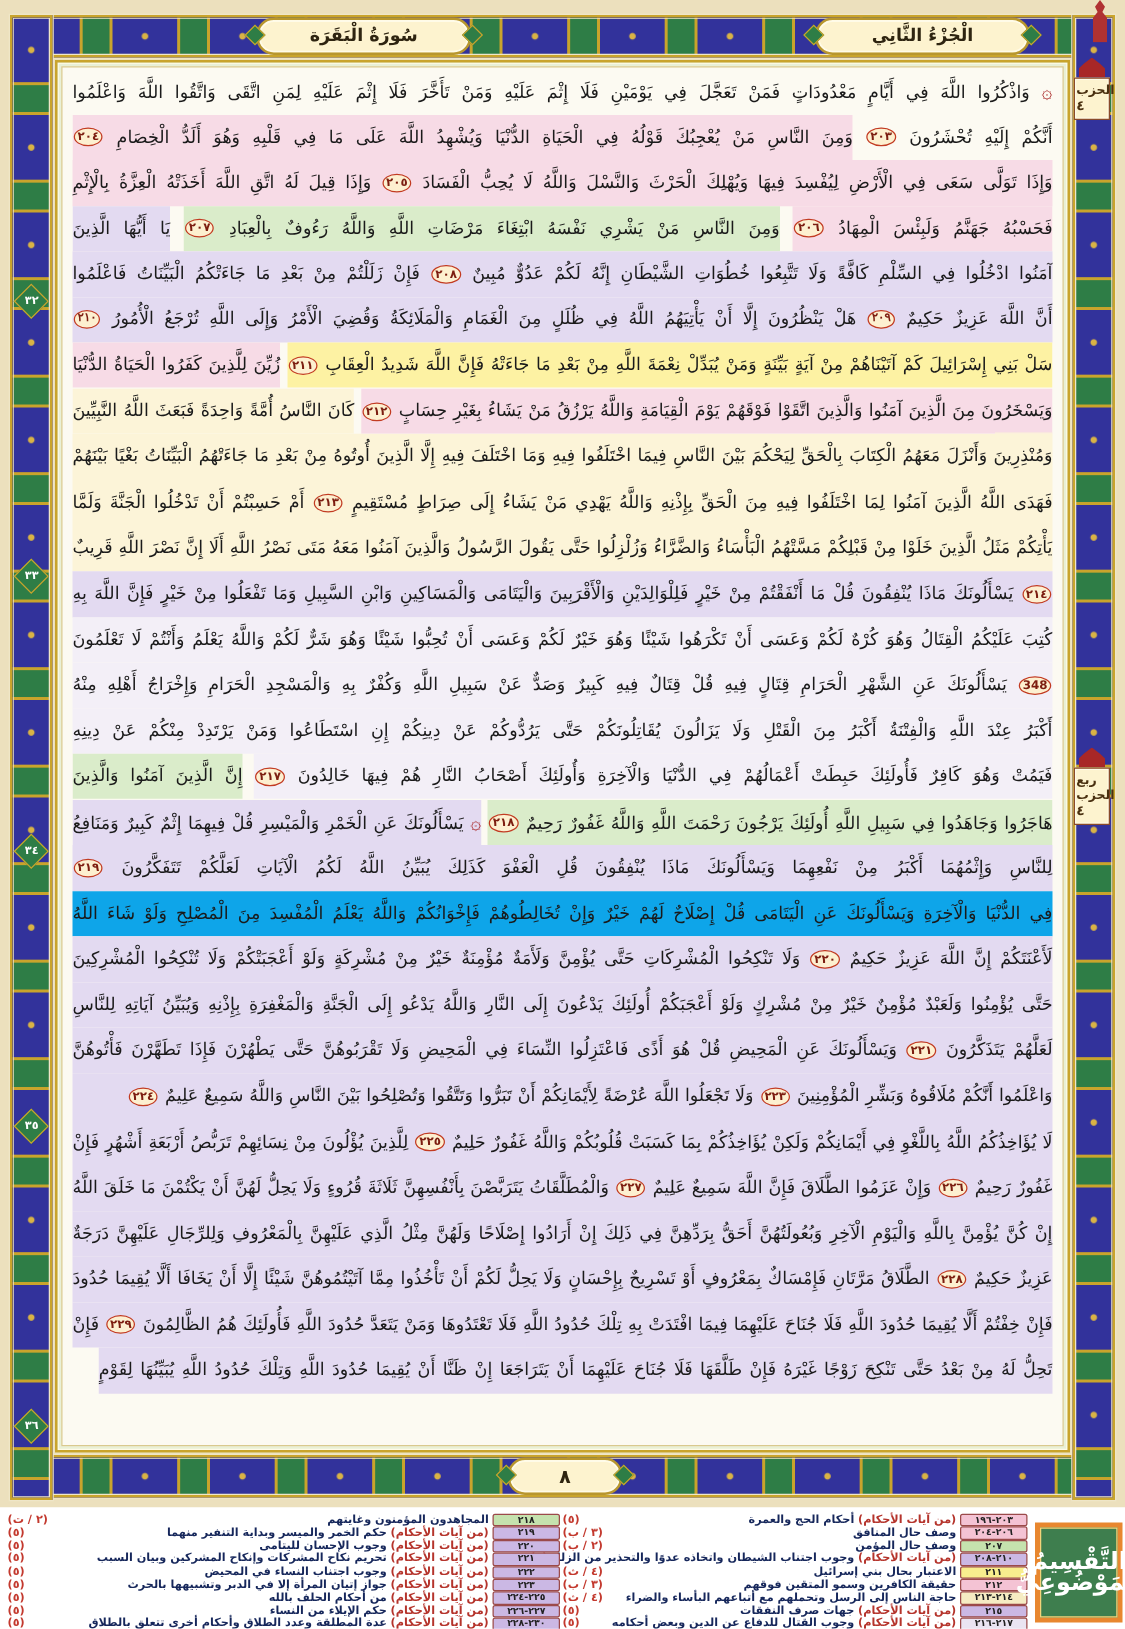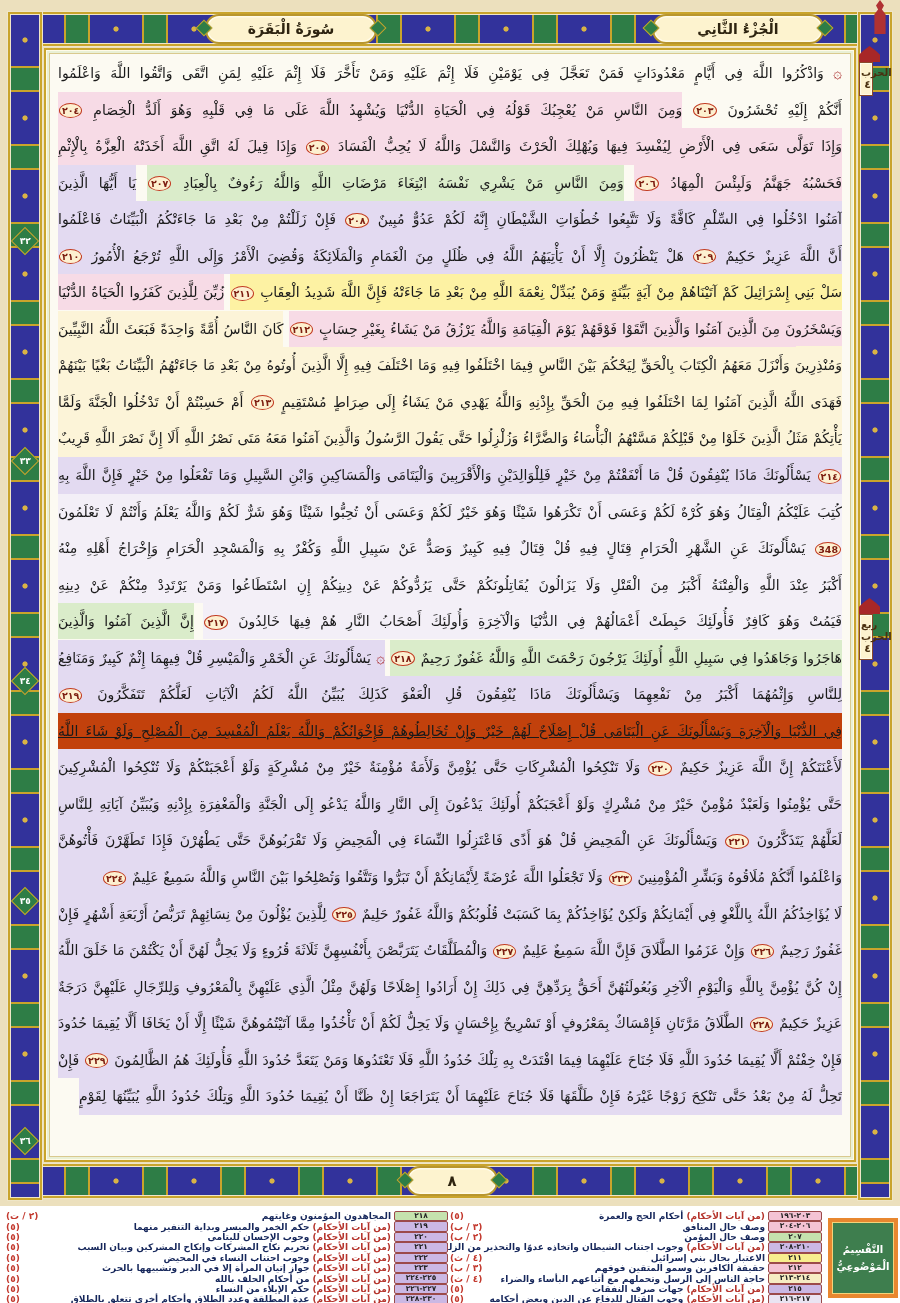--- a/index.html
+++ b/index.html
@@ -31,21 +31,21 @@
     border:1.5px solid #c9a42c;transform:rotate(45deg);top:6px;}
   .cartouche:before{left:-9px;}
   .cartouche:after{right:-9px;}
   .cartouche.surah{left:205px;top:14px;width:168px;}
   .cartouche.juz{left:652px;top:14px;width:168px;}
   .cartouche.pagenum{left:406px;top:1166px;width:88px;height:26px;font-size:15px;}
   
   .finial{position:absolute;left:872px;top:0;width:16px;height:34px;background:#b03232;
     clip-path:polygon(50% 0,75% 16%,62% 28%,85% 42%,85% 100%,15% 100%,15% 42%,38% 28%,25% 16%);z-index:4;}
   
-  .marker{position:absolute;left:859px;width:14px;z-index:4;text-align:right;}
+  .marker{position:absolute;left:859px;width:29px;z-index:4;text-align:left;}
   .marker .dome{width:21px;height:16px;margin:0 auto;background:#a82727;
     clip-path:polygon(50% 0,80% 30%,100% 55%,100% 100%,0 100%,0 55%,20% 30%);}
   .marker .mbox{background:#fdf3cf;border:1.5px solid #8a4a2a;box-shadow:inset 0 0 0 1px #fffbe8;
     color:#4a3010;font-weight:bold;font-size:10px;line-height:12px;padding:4px 1px;}
   .marker.hizb{top:46px;}
   .marker.rub{top:598px;}
   .marker .num{font-size:11px;}
   
   .badge{position:absolute;left:15px;width:18px;height:18px;background:#2e7d46;border:1.5px solid #c9a42c;
     transform:rotate(45deg);z-index:4;display:flex;align-items:center;justify-content:center;}
@@ -71,21 +71,21 @@
     white-space:nowrap;}
   .chip{flex:0 0 auto;width:52px;height:8.5px;line-height:8.5px;border:1px solid #9b4a4a;border-radius:2px;
     text-align:center;font-size:7.5px;color:#222;}
   .ltag{color:#b5342c;}
   .ltopic{color:#16275b;}
   .lref{margin-inline-start:auto;color:#c3392e;}
   
   .logo{position:absolute;right:2px;top:12px;width:70px;height:80px;background:#e8872f;padding:4px;box-sizing:border-box;}
   .logo .inner{width:100%;height:100%;background:#3e7e4e;border:1.5px solid #f3d37a;box-sizing:border-box;
     display:flex;flex-direction:column;align-items:center;justify-content:center;color:#fff;
-    font-size:10px;font-weight:bold;line-height:17px;text-align:center;}
+    font-size:19px;font-weight:bold;line-height:17px;text-align:center;}
 </style>
 </head>
 <body>
 
 <div class="page-bg"></div>
 
 <div class="strip top"></div>
 <div class="strip bottom"></div>
 <div class="strip v left"></div>
 <div class="strip v right"></div>
@@ -132,34 +132,34 @@
     </div>
   </div>
 
 <div class="frame">
   <div class="textbox" id="textbox">
       <div class="qline" style="background-color: rgb(252, 250, 242);"><span class="rub-sym">۞</span> وَاذْكُرُوا اللَّهَ فِي أَيَّامٍ مَعْدُودَاتٍ فَمَنْ تَعَجَّلَ فِي يَوْمَيْنِ فَلَا إِثْمَ عَلَيْهِ وَمَنْ تَأَخَّرَ فَلَا إِثْمَ عَلَيْهِ لِمَنِ اتَّقَى وَاتَّقُوا اللَّهَ وَاعْلَمُوا</div>
       <div class="qline"><span class="seg" style="background-color: rgb(252, 250, 242);">أَنَّكُمْ إِلَيْهِ تُحْشَرُونَ <span class="vn">٢٠٣</span></span> <span class="seg" style="background-color: rgb(247, 219, 230);">وَمِنَ النَّاسِ مَنْ يُعْجِبُكَ قَوْلُهُ فِي الْحَيَاةِ الدُّنْيَا وَيُشْهِدُ اللَّهَ عَلَى مَا فِي قَلْبِهِ وَهُوَ أَلَدُّ الْخِصَامِ <span class="vn">٢٠٤</span></span></div>
       <div class="qline" style="background-color: rgb(247, 219, 230);">وَإِذَا تَوَلَّى سَعَى فِي الْأَرْضِ لِيُفْسِدَ فِيهَا وَيُهْلِكَ الْحَرْثَ وَالنَّسْلَ وَاللَّهُ لَا يُحِبُّ الْفَسَادَ <span class="vn">٢٠٥</span> وَإِذَا قِيلَ لَهُ اتَّقِ اللَّهَ أَخَذَتْهُ الْعِزَّةُ بِالْإِثْمِ</div>
       <div class="qline"><span class="seg" style="background-color: rgb(247, 219, 230);">فَحَسْبُهُ جَهَنَّمُ وَلَبِئْسَ الْمِهَادُ <span class="vn">٢٠٦</span></span> <span class="seg" style="background-color: rgb(218, 236, 202);">وَمِنَ النَّاسِ مَنْ يَشْرِي نَفْسَهُ ابْتِغَاءَ مَرْضَاتِ اللَّهِ وَاللَّهُ رَءُوفٌ بِالْعِبَادِ <span class="vn">٢٠٧</span></span> <span class="seg" style="background-color: rgb(227, 218, 241);">يَا أَيُّهَا الَّذِينَ</span></div>
       <div class="qline" style="background-color: rgb(227, 218, 241);">آمَنُوا ادْخُلُوا فِي السِّلْمِ كَافَّةً وَلَا تَتَّبِعُوا خُطُوَاتِ الشَّيْطَانِ إِنَّهُ لَكُمْ عَدُوٌّ مُبِينٌ <span class="vn">٢٠٨</span> فَإِنْ زَلَلْتُمْ مِنْ بَعْدِ مَا جَاءَتْكُمُ الْبَيِّنَاتُ فَاعْلَمُوا</div>
-      <div class="qline" style="background-color: rgb(227, 218, 241);">أَنَّ اللَّهَ عَزِيزٌ حَكِيمٌ <span class="vn">٢٠٩</span> هَلْ يَنْظُرُونَ إِلَّا أَنْ يَأْتِيَهُمُ اللَّهُ فِي ظُلَلٍ مِنَ الْغَمَامِ وَالْمَلَائِكَةُ وَقُضِيَ الْأَمْرُ وَإِلَى اللَّهِ تُرْجَعُ الْأُمُورُ <span class="vn">٢١٠</span></div>
+      <div class="qline" style="background-color: rgb(227, 218, 241); font-family: Liberation Serif, serif;">أَنَّ اللَّهَ عَزِيزٌ حَكِيمٌ <span class="vn">٢٠٩</span> هَلْ يَنْظُرُونَ إِلَّا أَنْ يَأْتِيَهُمُ اللَّهُ فِي ظُلَلٍ مِنَ الْغَمَامِ وَالْمَلَائِكَةُ وَقُضِيَ الْأَمْرُ وَإِلَى اللَّهِ تُرْجَعُ الْأُمُورُ <span class="vn">٢١٠</span></div>
       <div class="qline"><span class="seg" style="background-color: rgb(253, 242, 163);">سَلْ بَنِي إِسْرَائِيلَ كَمْ آتَيْنَاهُمْ مِنْ آيَةٍ بَيِّنَةٍ وَمَنْ يُبَدِّلْ نِعْمَةَ اللَّهِ مِنْ بَعْدِ مَا جَاءَتْهُ فَإِنَّ اللَّهَ شَدِيدُ الْعِقَابِ <span class="vn">٢١١</span></span> <span class="seg" style="background-color: rgb(247, 219, 230);">زُيِّنَ لِلَّذِينَ كَفَرُوا الْحَيَاةُ الدُّنْيَا</span></div>
       <div class="qline"><span class="seg" style="background-color: rgb(247, 219, 230);">وَيَسْخَرُونَ مِنَ الَّذِينَ آمَنُوا وَالَّذِينَ اتَّقَوْا فَوْقَهُمْ يَوْمَ الْقِيَامَةِ وَاللَّهُ يَرْزُقُ مَنْ يَشَاءُ بِغَيْرِ حِسَابٍ <span class="vn">٢١٢</span></span> <span class="seg" style="background-color: rgb(252, 244, 216);">كَانَ النَّاسُ أُمَّةً وَاحِدَةً فَبَعَثَ اللَّهُ النَّبِيِّينَ مُبَشِّرِينَ</span></div>
       <div class="qline" style="background-color: rgb(252, 244, 216);">وَمُنْذِرِينَ وَأَنْزَلَ مَعَهُمُ الْكِتَابَ بِالْحَقِّ لِيَحْكُمَ بَيْنَ النَّاسِ فِيمَا اخْتَلَفُوا فِيهِ وَمَا اخْتَلَفَ فِيهِ إِلَّا الَّذِينَ أُوتُوهُ مِنْ بَعْدِ مَا جَاءَتْهُمُ الْبَيِّنَاتُ بَغْيًا بَيْنَهُمْ</div>
       <div class="qline" style="background-color: rgb(252, 244, 216);">فَهَدَى اللَّهُ الَّذِينَ آمَنُوا لِمَا اخْتَلَفُوا فِيهِ مِنَ الْحَقِّ بِإِذْنِهِ وَاللَّهُ يَهْدِي مَنْ يَشَاءُ إِلَى صِرَاطٍ مُسْتَقِيمٍ <span class="vn">٢١٣</span> أَمْ حَسِبْتُمْ أَنْ تَدْخُلُوا الْجَنَّةَ وَلَمَّا</div>
       <div class="qline" style="background-color: rgb(252, 244, 216);">يَأْتِكُمْ مَثَلُ الَّذِينَ خَلَوْا مِنْ قَبْلِكُمْ مَسَّتْهُمُ الْبَأْسَاءُ وَالضَّرَّاءُ وَزُلْزِلُوا حَتَّى يَقُولَ الرَّسُولُ وَالَّذِينَ آمَنُوا مَعَهُ مَتَى نَصْرُ اللَّهِ أَلَا إِنَّ نَصْرَ اللَّهِ قَرِيبٌ</div>
       <div class="qline" style="background-color: rgb(227, 218, 241);"><span class="vn">٢١٤</span> يَسْأَلُونَكَ مَاذَا يُنْفِقُونَ قُلْ مَا أَنْفَقْتُمْ مِنْ خَيْرٍ فَلِلْوَالِدَيْنِ وَالْأَقْرَبِينَ وَالْيَتَامَى وَالْمَسَاكِينِ وَابْنِ السَّبِيلِ وَمَا تَفْعَلُوا مِنْ خَيْرٍ فَإِنَّ اللَّهَ بِهِ عَلِيمٌ </div>
       <div class="qline" style="background-color: rgb(243, 239, 247);">كُتِبَ عَلَيْكُمُ الْقِتَالُ وَهُوَ كُرْهٌ لَكُمْ وَعَسَى أَنْ تَكْرَهُوا شَيْئًا وَهُوَ خَيْرٌ لَكُمْ وَعَسَى أَنْ تُحِبُّوا شَيْئًا وَهُوَ شَرٌّ لَكُمْ وَاللَّهُ يَعْلَمُ وَأَنْتُمْ لَا تَعْلَمُونَ</div>
       <div class="qline" style="background-color: rgb(243, 239, 247);"><span class="vn">348</span> يَسْأَلُونَكَ عَنِ الشَّهْرِ الْحَرَامِ قِتَالٍ فِيهِ قُلْ قِتَالٌ فِيهِ كَبِيرٌ وَصَدٌّ عَنْ سَبِيلِ اللَّهِ وَكُفْرٌ بِهِ وَالْمَسْجِدِ الْحَرَامِ وَإِخْرَاجُ أَهْلِهِ مِنْهُ</div>
       <div class="qline" style="background-color: rgb(243, 239, 247);">أَكْبَرُ عِنْدَ اللَّهِ وَالْفِتْنَةُ أَكْبَرُ مِنَ الْقَتْلِ وَلَا يَزَالُونَ يُقَاتِلُونَكُمْ حَتَّى يَرُدُّوكُمْ عَنْ دِينِكُمْ إِنِ اسْتَطَاعُوا وَمَنْ يَرْتَدِدْ مِنْكُمْ عَنْ دِينِهِ</div>
       <div class="qline"><span class="seg" style="background-color: rgb(243, 239, 247);">فَيَمُتْ وَهُوَ كَافِرٌ فَأُولَئِكَ حَبِطَتْ أَعْمَالُهُمْ فِي الدُّنْيَا وَالْآخِرَةِ وَأُولَئِكَ أَصْحَابُ النَّارِ هُمْ فِيهَا خَالِدُونَ <span class="vn">٢١٧</span></span> <span class="seg" style="background-color: rgb(218, 236, 202);">إِنَّ الَّذِينَ آمَنُوا وَالَّذِينَ</span></div>
       <div class="qline"><span class="seg" style="background-color: rgb(218, 236, 202);">هَاجَرُوا وَجَاهَدُوا فِي سَبِيلِ اللَّهِ أُولَئِكَ يَرْجُونَ رَحْمَتَ اللَّهِ وَاللَّهُ غَفُورٌ رَحِيمٌ <span class="vn">٢١٨</span></span> <span class="seg" style="background-color: rgb(227, 218, 241);"><span class="rub-sym">۞</span> يَسْأَلُونَكَ عَنِ الْخَمْرِ وَالْمَيْسِرِ قُلْ فِيهِمَا إِثْمٌ كَبِيرٌ وَمَنَافِعُ</span></div>
       <div class="qline" style="background-color: rgb(227, 218, 241);">لِلنَّاسِ وَإِثْمُهُمَا أَكْبَرُ مِنْ نَفْعِهِمَا وَيَسْأَلُونَكَ مَاذَا يُنْفِقُونَ قُلِ الْعَفْوَ كَذَلِكَ يُبَيِّنُ اللَّهُ لَكُمُ الْآيَاتِ لَعَلَّكُمْ تَتَفَكَّرُونَ <span class="vn">٢١٩</span></div>
-      <div class="qline" style="background-color: #c2410c; text-decoration: underline;">فِي الدُّنْيَا وَالْآخِرَةِ وَيَسْأَلُونَكَ عَنِ الْيَتَامَى قُلْ إِصْلَاحٌ لَهُمْ خَيْرٌ وَإِنْ تُخَالِطُوهُمْ فَإِخْوَانُكُمْ وَاللَّهُ يَعْلَمُ الْمُفْسِدَ مِنَ الْمُصْلِحِ وَلَوْ شَاءَ اللَّهُ</div>
+      <div class="qline" style="background-color: #0ea5e9;">فِي الدُّنْيَا وَالْآخِرَةِ وَيَسْأَلُونَكَ عَنِ الْيَتَامَى قُلْ إِصْلَاحٌ لَهُمْ خَيْرٌ وَإِنْ تُخَالِطُوهُمْ فَإِخْوَانُكُمْ وَاللَّهُ يَعْلَمُ الْمُفْسِدَ مِنَ الْمُصْلِحِ وَلَوْ شَاءَ اللَّهُ</div>
       <div class="qline" style="background-color: rgb(227, 218, 241);">لَأَعْنَتَكُمْ إِنَّ اللَّهَ عَزِيزٌ حَكِيمٌ <span class="vn">٢٢٠</span> وَلَا تَنْكِحُوا الْمُشْرِكَاتِ حَتَّى يُؤْمِنَّ وَلَأَمَةٌ مُؤْمِنَةٌ خَيْرٌ مِنْ مُشْرِكَةٍ وَلَوْ أَعْجَبَتْكُمْ وَلَا تُنْكِحُوا الْمُشْرِكِينَ</div>
       <div class="qline" style="background-color: rgb(227, 218, 241);">حَتَّى يُؤْمِنُوا وَلَعَبْدٌ مُؤْمِنٌ خَيْرٌ مِنْ مُشْرِكٍ وَلَوْ أَعْجَبَكُمْ أُولَئِكَ يَدْعُونَ إِلَى النَّارِ وَاللَّهُ يَدْعُو إِلَى الْجَنَّةِ وَالْمَغْفِرَةِ بِإِذْنِهِ وَيُبَيِّنُ آيَاتِهِ لِلنَّاسِ</div>
       <div class="qline" style="background-color: rgb(227, 218, 241);">لَعَلَّهُمْ يَتَذَكَّرُونَ <span class="vn">٢٢١</span> وَيَسْأَلُونَكَ عَنِ الْمَحِيضِ قُلْ هُوَ أَذًى فَاعْتَزِلُوا النِّسَاءَ فِي الْمَحِيضِ وَلَا تَقْرَبُوهُنَّ حَتَّى يَطْهُرْنَ فَإِذَا تَطَهَّرْنَ فَأْتُوهُنَّ</div>
       <div class="qline" style="background-color: rgb(227, 218, 241); padding-left: 44px;">وَاعْلَمُوا أَنَّكُمْ مُلَاقُوهُ وَبَشِّرِ الْمُؤْمِنِينَ <span class="vn">٢٢٣</span> وَلَا تَجْعَلُوا اللَّهَ عُرْضَةً لِأَيْمَانِكُمْ أَنْ تَبَرُّوا وَتَتَّقُوا وَتُصْلِحُوا بَيْنَ النَّاسِ وَاللَّهُ سَمِيعٌ عَلِيمٌ <span class="vn">٢٢٤</span></div>
       <div class="qline" style="background-color: rgb(227, 218, 241);">لَا يُؤَاخِذُكُمُ اللَّهُ بِاللَّغْوِ فِي أَيْمَانِكُمْ وَلَكِنْ يُؤَاخِذُكُمْ بِمَا كَسَبَتْ قُلُوبُكُمْ وَاللَّهُ غَفُورٌ حَلِيمٌ <span class="vn">٢٢٥</span> لِلَّذِينَ يُؤْلُونَ مِنْ نِسَائِهِمْ تَرَبُّصُ أَرْبَعَةِ أَشْهُرٍ فَإِنْ فَاءُوا فَإِنَّ اللَّهَ</div>
       <div class="qline" style="background-color: rgb(227, 218, 241);">غَفُورٌ رَحِيمٌ <span class="vn">٢٢٦</span> وَإِنْ عَزَمُوا الطَّلَاقَ فَإِنَّ اللَّهَ سَمِيعٌ عَلِيمٌ <span class="vn">٢٢٧</span> وَالْمُطَلَّقَاتُ يَتَرَبَّصْنَ بِأَنْفُسِهِنَّ ثَلَاثَةَ قُرُوءٍ وَلَا يَحِلُّ لَهُنَّ أَنْ يَكْتُمْنَ مَا خَلَقَ اللَّهُ فِي أَرْحَامِهِنَّ</div>
       <div class="qline" style="background-color: rgb(227, 218, 241);">إِنْ كُنَّ يُؤْمِنَّ بِاللَّهِ وَالْيَوْمِ الْآخِرِ وَبُعُولَتُهُنَّ أَحَقُّ بِرَدِّهِنَّ فِي ذَلِكَ إِنْ أَرَادُوا إِصْلَاحًا وَلَهُنَّ مِثْلُ الَّذِي عَلَيْهِنَّ بِالْمَعْرُوفِ وَلِلرِّجَالِ عَلَيْهِنَّ دَرَجَةٌ وَاللَّهُ</div>
       <div class="qline" style="background-color: rgb(227, 218, 241);">عَزِيزٌ حَكِيمٌ <span class="vn">٢٢٨</span> الطَّلَاقُ مَرَّتَانِ فَإِمْسَاكٌ بِمَعْرُوفٍ أَوْ تَسْرِيحٌ بِإِحْسَانٍ وَلَا يَحِلُّ لَكُمْ أَنْ تَأْخُذُوا مِمَّا آتَيْتُمُوهُنَّ شَيْئًا إِلَّا أَنْ يَخَافَا أَلَّا يُقِيمَا حُدُودَ اللَّهِ</div>
       <div class="qline" style="background-color: rgb(227, 218, 241);">فَإِنْ خِفْتُمْ أَلَّا يُقِيمَا حُدُودَ اللَّهِ فَلَا جُنَاحَ عَلَيْهِمَا فِيمَا افْتَدَتْ بِهِ تِلْكَ حُدُودُ اللَّهِ فَلَا تَعْتَدُوهَا وَمَنْ يَتَعَدَّ حُدُودَ اللَّهِ فَأُولَئِكَ هُمُ الظَّالِمُونَ <span class="vn">٢٢٩</span> فَإِنْ طَلَّقَهَا فَلَا</div>
       <div class="qline" style="background-color: rgb(227, 218, 241); margin-left: 21px;">تَحِلُّ لَهُ مِنْ بَعْدُ حَتَّى تَنْكِحَ زَوْجًا غَيْرَهُ فَإِنْ طَلَّقَهَا فَلَا جُنَاحَ عَلَيْهِمَا أَنْ يَتَرَاجَعَا إِنْ ظَنَّا أَنْ يُقِيمَا حُدُودَ اللَّهِ وَتِلْكَ حُدُودُ اللَّهِ يُبَيِّنُهَا لِقَوْمٍ يَعْلَمُونَ </div>

